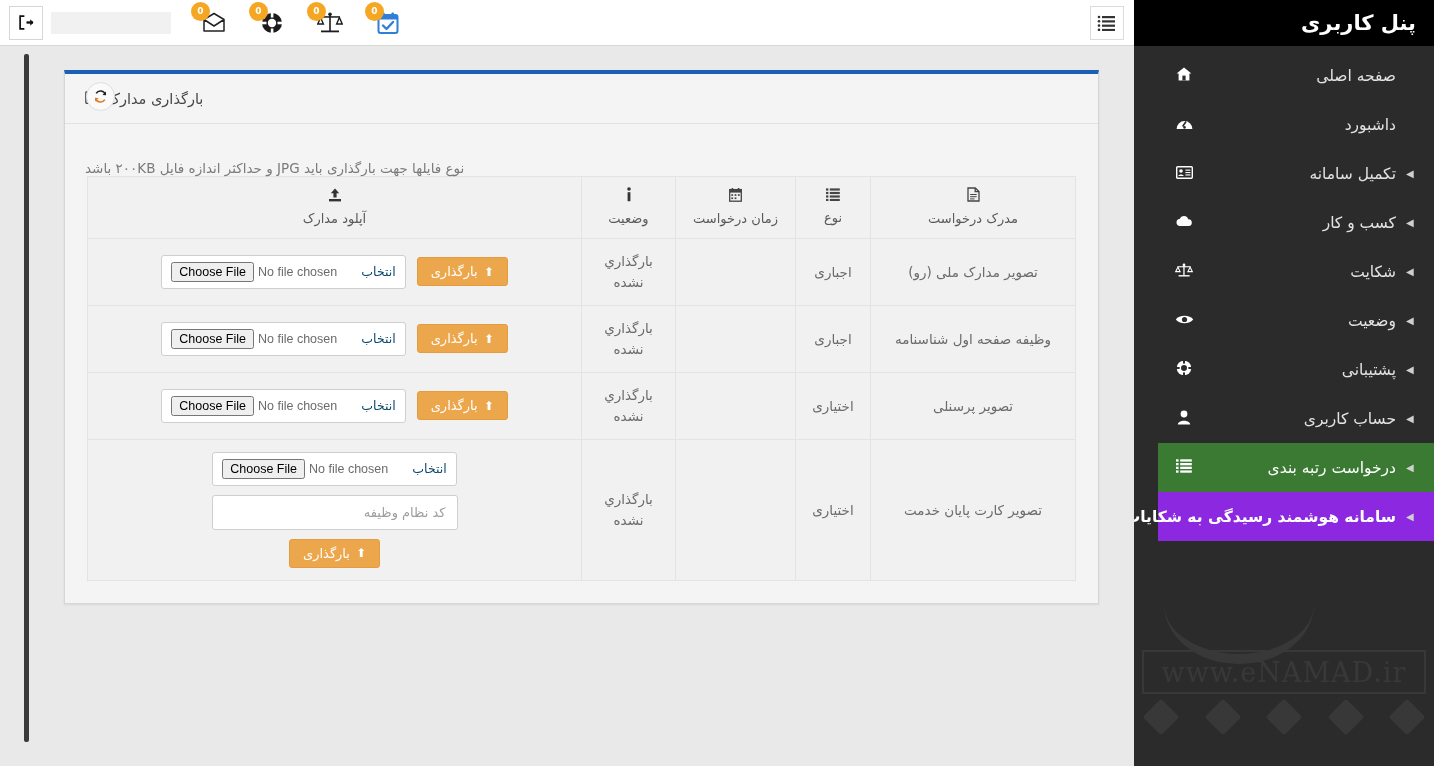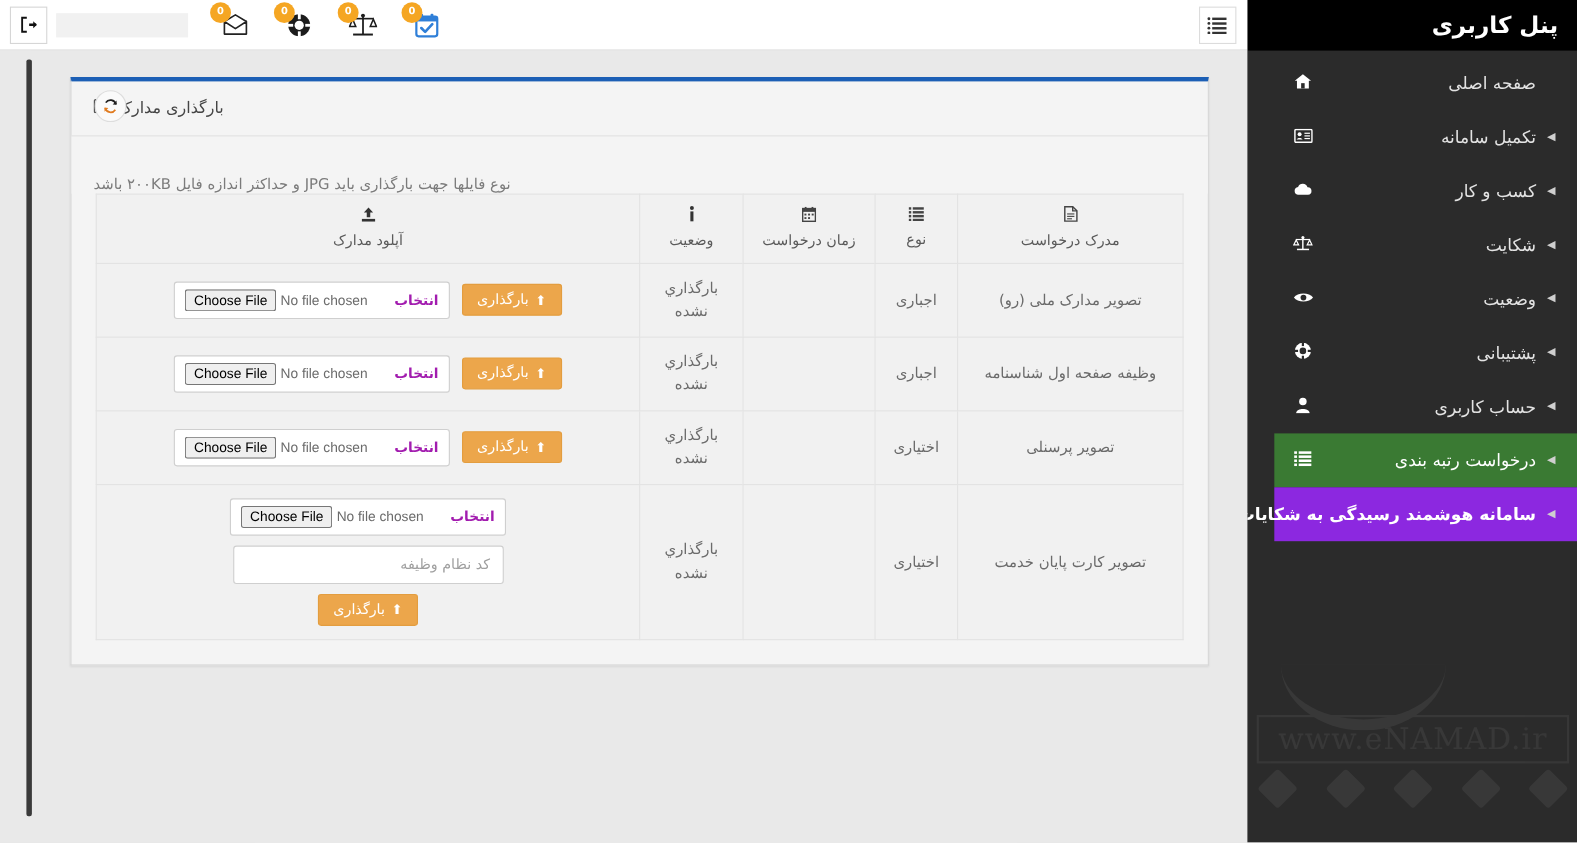--- a/index.html
+++ b/index.html
@@ -324,22 +324,21 @@
     height: 34px;
     padding: 0 9px;
     display: flex;
     align-items: center;
     gap: 8px;
     direction: rtl;
     min-width: 238px;
   }
   .file-box .file-lbl {
     font-size: 12.5px;
-    color: #a21caf;
-    font-weight: bold;
+    color: #0c4a6e;
   }
   .file-box input[type=file] {
     font-family: "Liberation Sans", sans-serif;
     font-size: 12.5px;
     direction: ltr;
     width: 182px;
   }
 
   .btn-upload {
     background: #eca64b;
@@ -647,20 +646,31 @@
         <span class="nav-caret"></span>
         <span class="nav-label">صفحه اصلی</span>
         <span class="nav-icon">
           <svg width="16" height="14" viewBox="0 0 16 14" aria-hidden="true">
             <path d="M8 0.6 L15.4 6.4 H13.4 V13.4 H2.6 V6.4 H0.6 Z" fill="#fff"></path>
             <rect x="6.4" y="8.6" width="3.2" height="4.8" fill="#2b2b2b"></rect>
           </svg>
         </span>
       </div>
 
+      <div class="nav-item">
+        <span class="nav-caret"></span>
+        <span class="nav-label">داشبورد</span>
+        <span class="nav-icon">
+          <svg width="17" height="13" viewBox="0 0 17 13" aria-hidden="true">
+            <path d="M0.6 12 A7.9 7.9 0 0 1 16.4 12 Z" fill="#fff"></path>
+            <rect x="7.5" y="4" width="1.6" height="6" fill="#2b2b2b" transform="rotate(35 8.3 7)"></rect>
+            <circle cx="8.5" cy="10.4" r="1.3" fill="#2b2b2b"></circle>
+          </svg>
+        </span>
+      </div>
 
       <div class="nav-item">
         <span class="nav-caret">◀</span>
         <span class="nav-label">تکمیل سامانه</span>
         <span class="nav-icon">
           <svg width="17" height="13" viewBox="0 0 17 13" aria-hidden="true">
             <rect x="0.7" y="0.7" width="15.6" height="11.6" rx="1" fill="none" stroke="#fff" stroke-width="1.4"></rect>
             <circle cx="5" cy="5" r="1.8" fill="#fff"></circle>
             <path d="M2.3 9.9 C2.7 7.9 7.3 7.9 7.7 9.9 Z" fill="#fff"></path>
             <rect x="9.4" y="3.6" width="5" height="1.1" fill="#fff"></rect>

